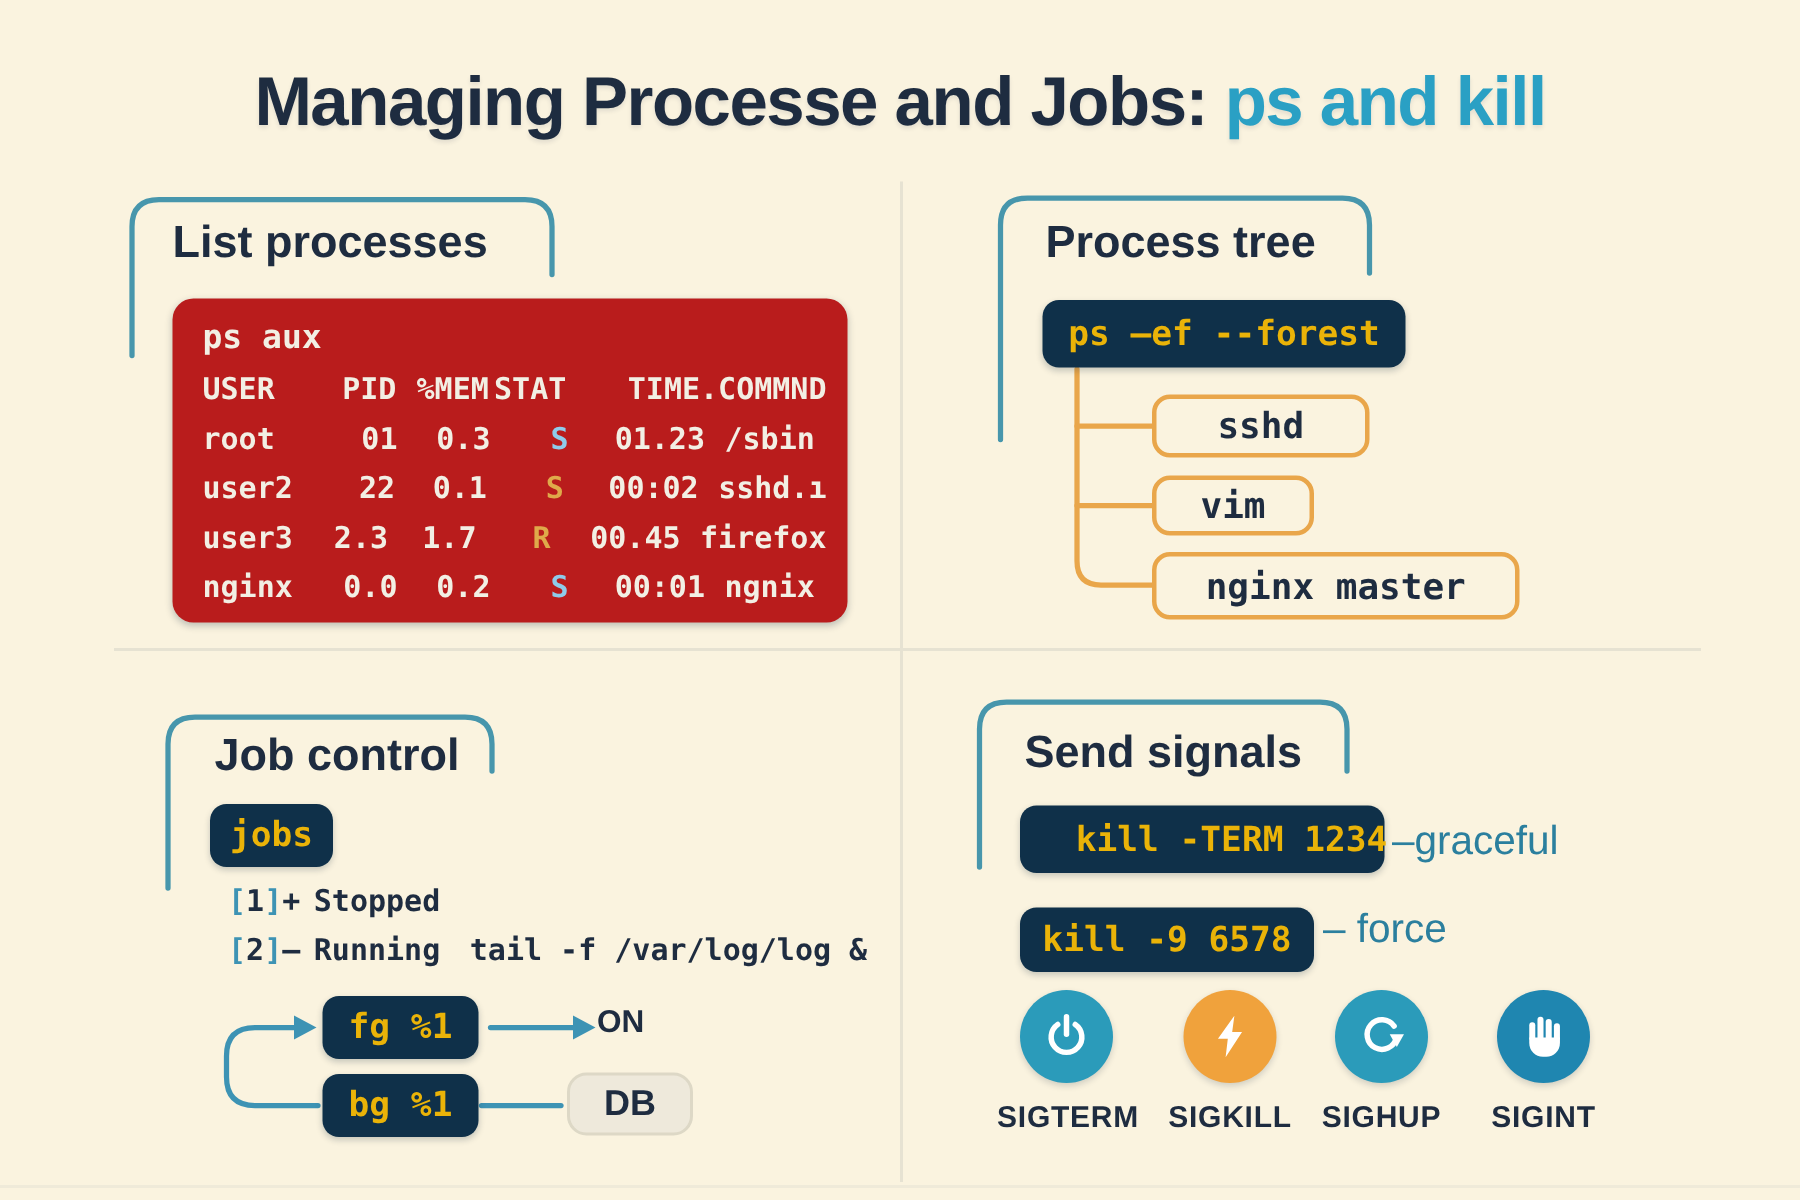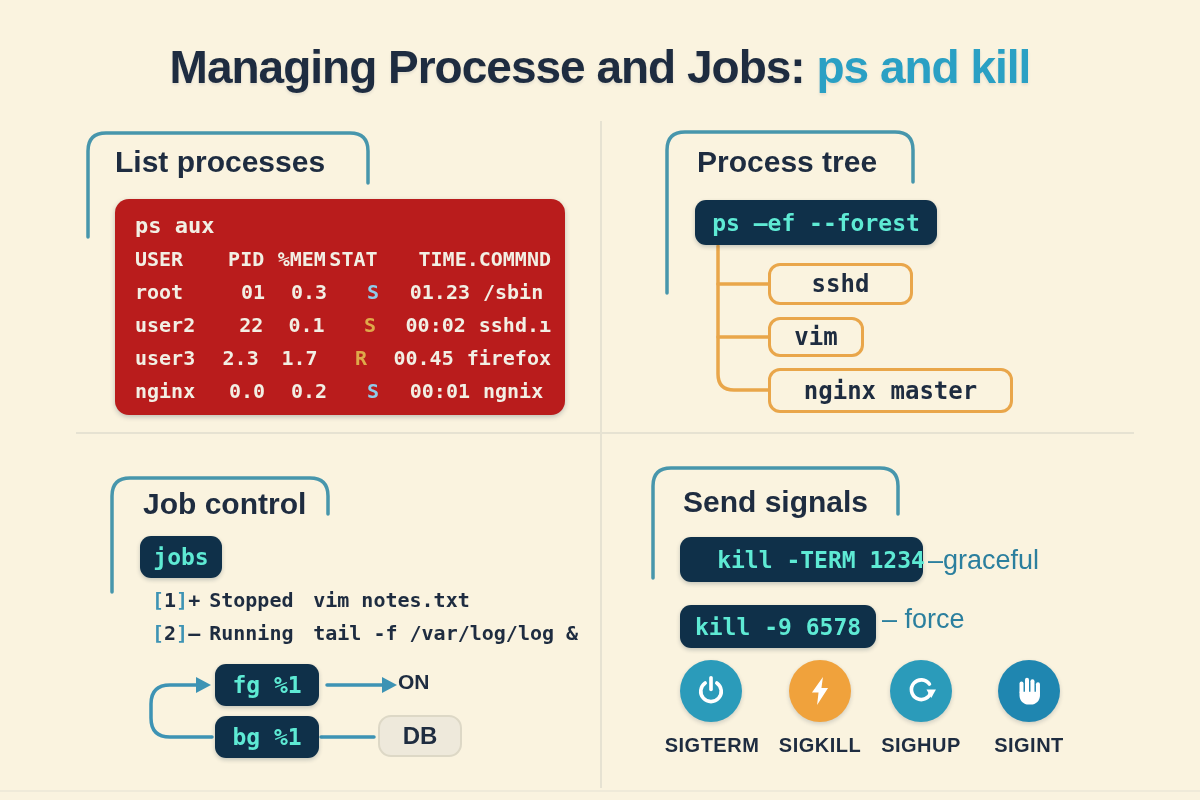--- a/index.html
+++ b/index.html
@@ -33,21 +33,21 @@
   .c-mem  { width:62px; text-align:right; }
   .c-stat { width:52px; text-align:right; }
   .c-time { width:91px; text-align:right; }
   .c-cmd  { margin-left:13px; }
   .th-time { margin-left:41px; white-space:nowrap; }
   .stat-blue { color:#8FCBEA; }
   .stat-gold { color:#DFA94A; }
 
   
   .pill {
-    position:absolute; background:#0F3049; border-radius:11px; color:#5eead4;
+    position:absolute; background:#0F3049; border-radius:11px; color:#eab308;
     font-family:"DejaVu Sans Mono", monospace; font-weight:700;
     display:flex; align-items:center; justify-content:center;
     box-shadow:0 2px 4px rgba(20,40,60,.22); white-space:pre;
   }
 
   
   .tree-node {
     position:absolute; border:3px solid #E9A64A; border-radius:12px;
     color:#1E2C40; font-family:"DejaVu Sans Mono", monospace; font-weight:700;
     font-size:24px; display:flex; align-items:center; justify-content:center; white-space:pre;
@@ -160,31 +160,30 @@
       <span class="c-mem">0.2</span>
       <span class="c-stat stat-blue">S</span>
       <span class="c-time">00:01</span>
       <span class="c-cmd">ngnix</span>
     </div>
   </div>
 
   <div class="sec-heading" style="left:697px; top:145px;">Process tree</div>
   <div class="pill" style="left:695px; top:200px; width:242px; height:45px; font-size:23px;">ps –ef --forest</div>
   <div class="tree-node" style="left:768px; top:263px; width:145px; height:42px;">sshd</div>
-  <div class="tree-node" style="left:768px; top:317px; width:96px; height:40px;">vim</div>
+  <div class="tree-node" style="left:768px; top:317px; width:108px; height:40px;">vim</div>
   <div class="tree-node" style="left:768px; top:368px; width:245px; height:45px;">nginx master</div>
 
   <div class="sec-heading" style="left:143px; top:487px;">Job control</div>
   <div class="pill" style="left:140px; top:536px; width:82px; height:42px; font-size:23px;">jobs</div>
 
   <div class="job-lines">
     <div class="job-line">
       <span class="jbr">[</span><span>1</span><span class="jbr">]</span><span>+</span>
       <span class="j-status">Stopped</span>
-      <span class="j-cmd">vim notes.txt</span>
     </div>
     <div class="job-line">
       <span class="jbr">[</span><span>2</span><span class="jbr">]</span><span>–</span>
       <span class="j-status">Running</span>
       <span class="j-cmd">tail -f /var/log/log &amp;</span>
     </div>
   </div>
 
   <div class="pill" style="left:215px; top:664px; width:104px; height:42px; font-size:23px;">fg %1</div>
   <div class="result-text" style="left:398px; top:670px;">ON</div>

